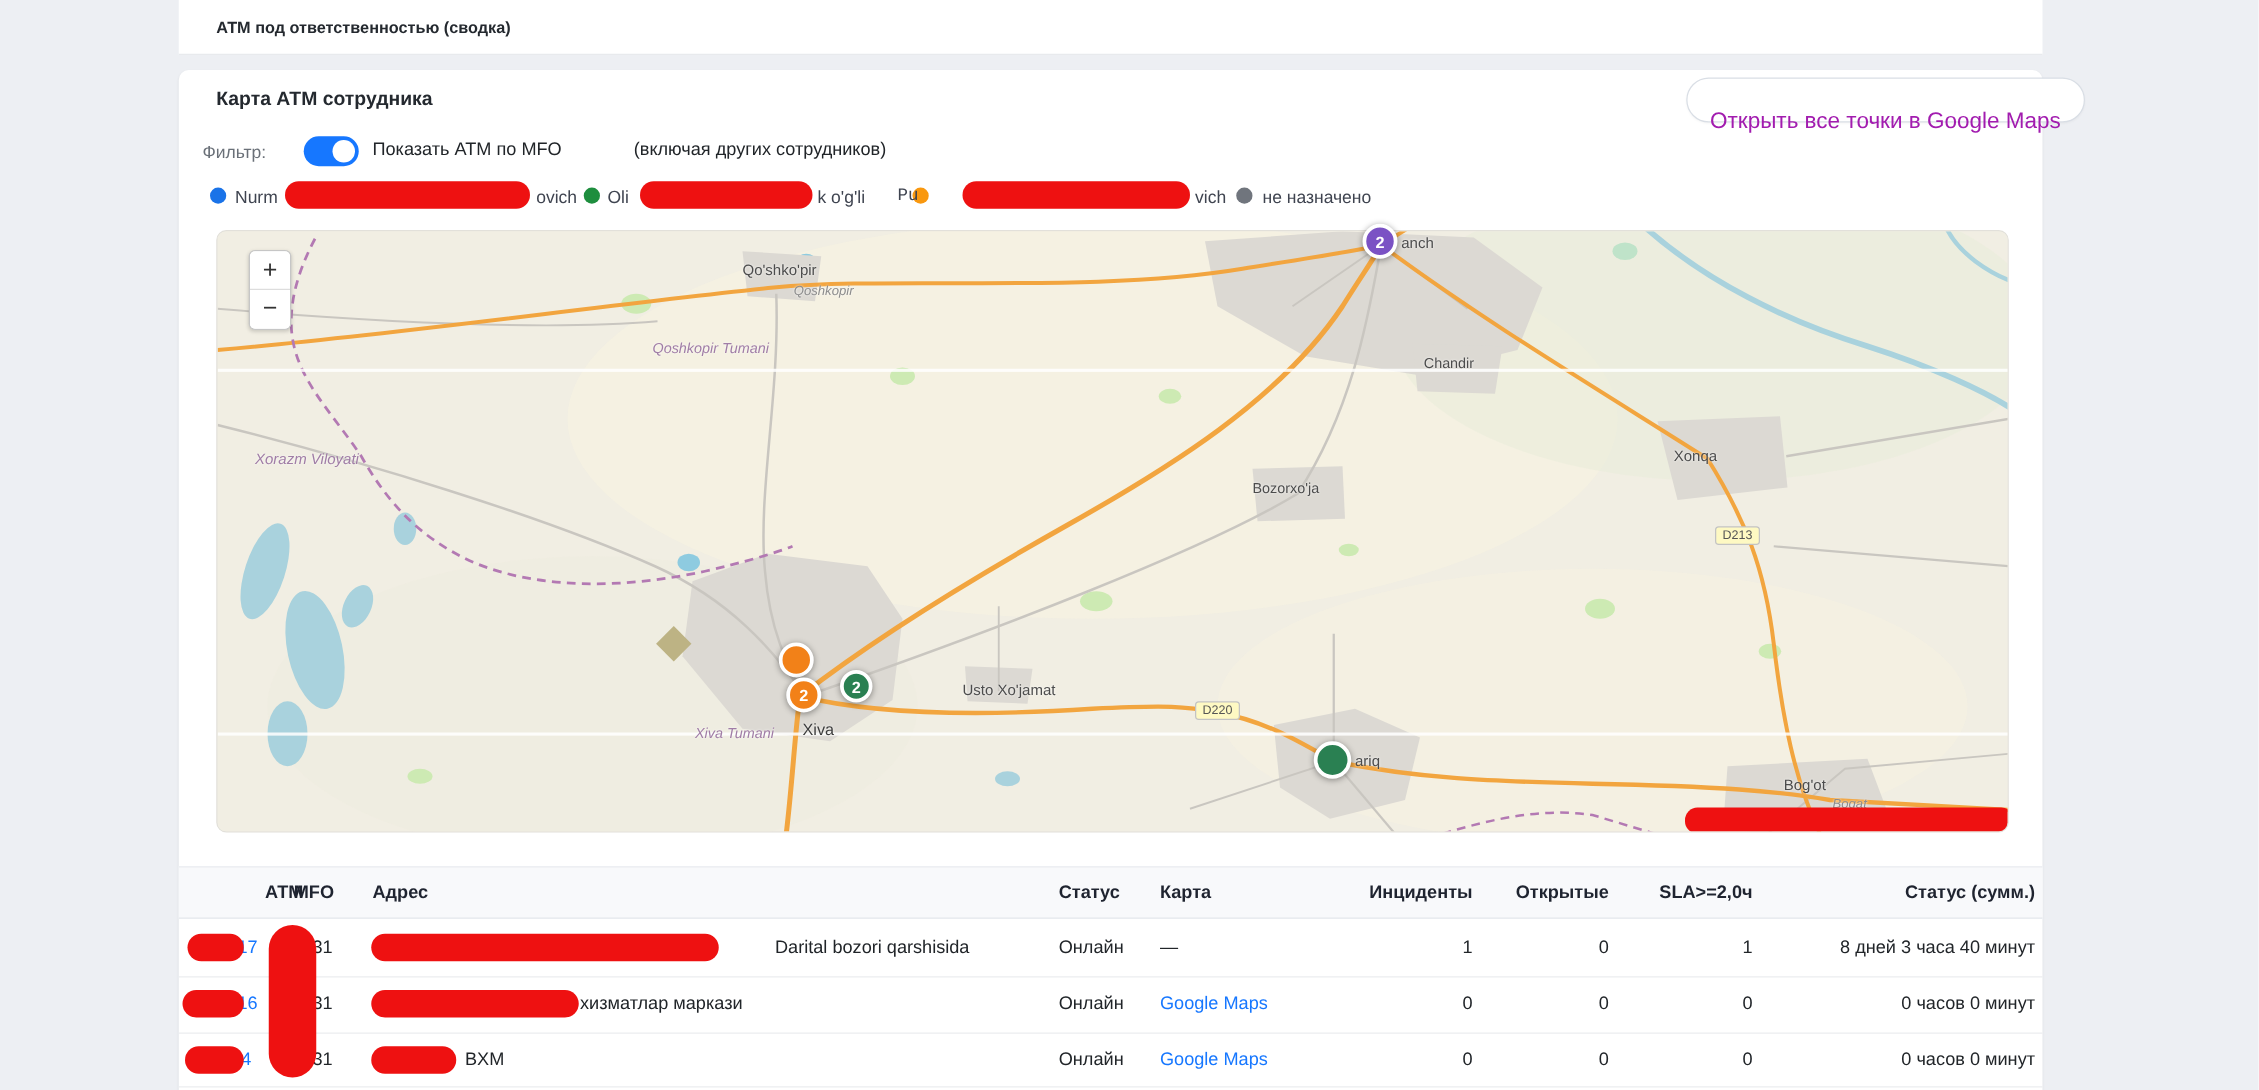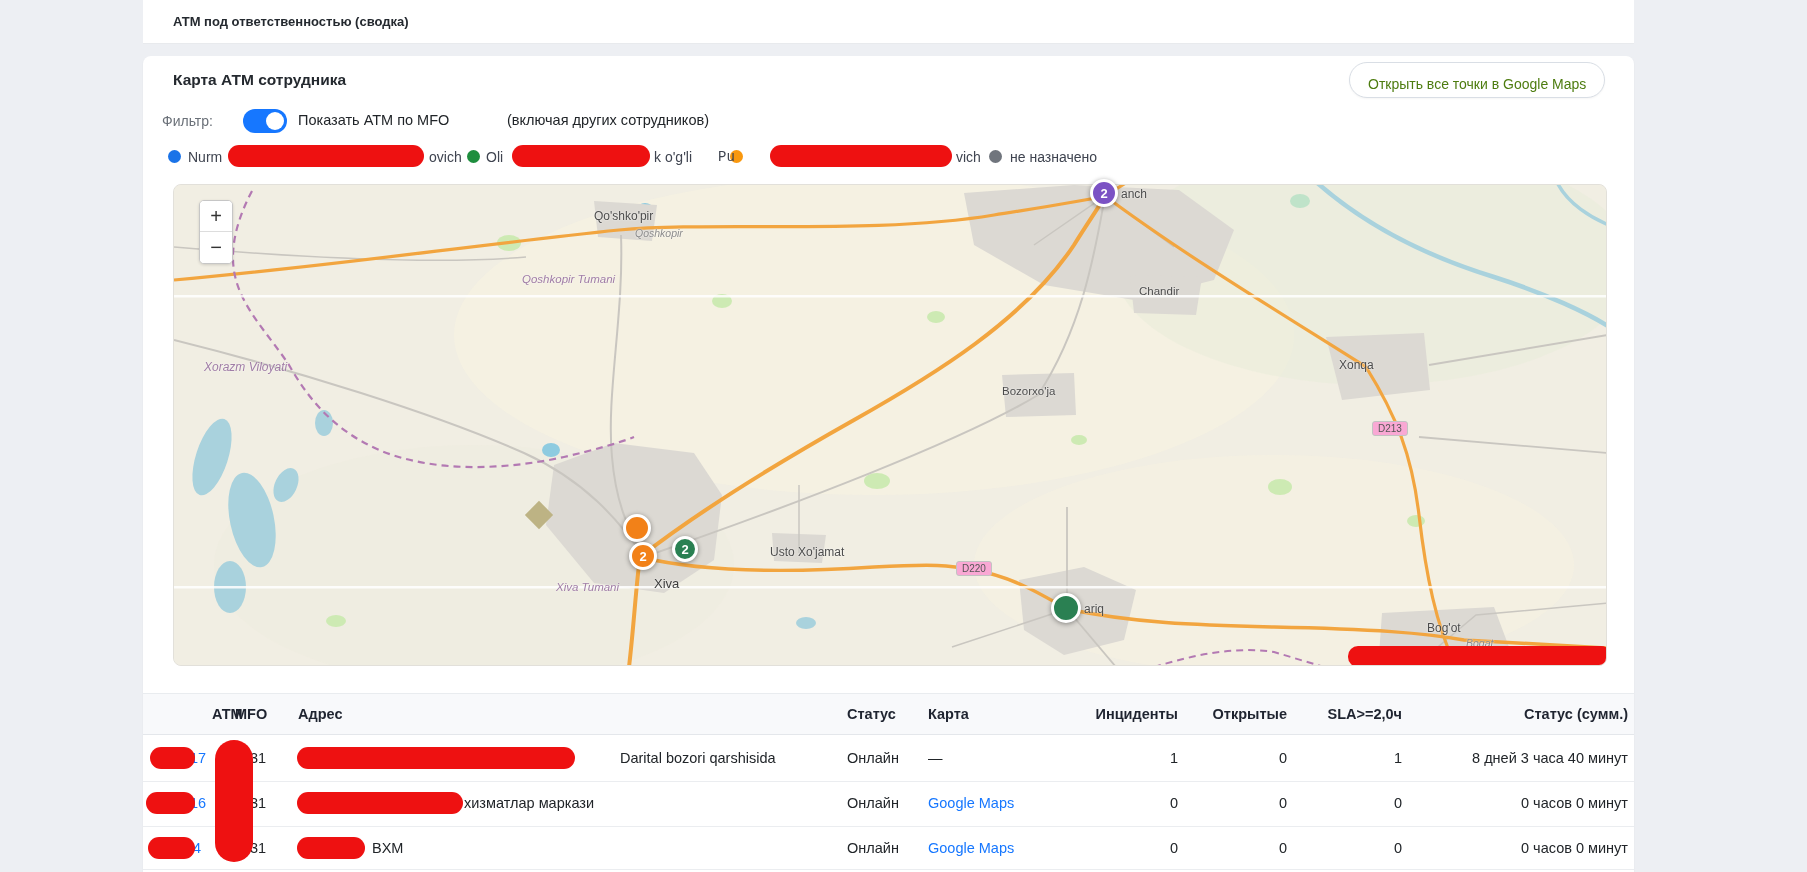--- a/index.html
+++ b/index.html
@@ -8,42 +8,42 @@
   #app { position:relative; width:1807px; height:872px; background:#edeff3; overflow:hidden; }
 
   .topbar { position:absolute; left:143px; top:0; width:1491px; height:44px; background:#fff;
             border-bottom:1px solid #e8eaed; }
   .topbar-title { position:absolute; left:30px; top:0; line-height:44px; font-size:13px; font-weight:bold; color:#24292f; }
 
   .card { position:absolute; left:143px; top:56px; width:1491px; height:816px; background:#fff;
           border-radius:8px 8px 0 0; box-shadow:0 1px 2px rgba(0,0,0,.05); }
 
   .card-title { position:absolute; left:173px; top:71px; font-size:15.5px; font-weight:bold; color:#24292f; }
-  .open-all-btn { position:absolute; left:1349px; top:62px; height:36px; padding:4px 18px; background:#fff;
-                  border:1px solid #d9dee5; border-radius:18px; color:#4d7c0f; font-size:14px;
+  .open-all-btn { position:absolute; left:1349px; top:62px; height:36px; padding:16px 18px; background:#fff;
+                  border:1px solid #d9dee5; border-radius:18px; color:#a21caf; font-size:18px;
                   line-height:34px; cursor:pointer; box-shadow:0 1px 2px rgba(0,0,0,.04); }
 
   .filter-label { position:absolute; left:162px; top:113px; font-size:14px; color:#6a7078; }
   .toggle { position:absolute; left:243px; top:109px; width:44px; height:24px; background:#1677ff;
             border-radius:12px; cursor:pointer; }
   .toggle-knob { position:absolute; right:3px; top:3px; width:18px; height:18px; background:#fff; border-radius:50%; }
   .toggle-label { position:absolute; left:298px; top:112px; font-size:14.5px; color:#212529; }
   .toggle-note  { position:absolute; left:507px; top:112px; font-size:14.5px; color:#212529; }
 
   .legend-dot { position:absolute; width:13px; height:13px; border-radius:50%; top:150px; }
   .legend-text { position:absolute; top:149px; font-size:14px; color:#3f4450; white-space:nowrap; }
   .redact { position:absolute; background:#ee1111; border-radius:11px; }
 
   .map { position:absolute; left:173px; top:184px; width:1434px; height:482px; }
   .map-canvas { position:absolute; inset:0; border-radius:8px; overflow:hidden; border:1px solid #e2e0da; background:#f1eee3; }
   .map-label { position:absolute; font-size:12px; color:#4c4c4c; white-space:nowrap; text-shadow:0 0 2px #fff; }
   .map-label.small { font-size:10.5px; color:#8c8c8c; font-style:italic; }
   .map-label.admin { font-style:italic; color:#a07da6; font-size:11.5px; }
   .map-label.city { font-size:13px; color:#3d3d3d; }
-  .road-badge { position:absolute; font-size:10px; color:#555; background:#f9a8d4; border:1px solid #c3c3c3;
+  .road-badge { position:absolute; font-size:10px; color:#555; background:#fef9c3; border:1px solid #c3c3c3;
                 border-radius:3px; padding:1px 5px;text-align:right; }
   .zoom-ctl { position:absolute; left:26px; top:16px; width:34px; background:#fff; border:1px solid #c6c6c6;
               border-radius:5px; overflow:hidden; box-shadow:0 1px 3px rgba(0,0,0,.15); }
   .zoom-btn { width:100%; height:31px; text-align:center; line-height:30px; font-size:20px; color:#333;
               cursor:pointer; background:#fff; }
   .zoom-btn:first-child { border-bottom:1px solid #ddd; }
   .marker { position:absolute; border-radius:50%; border:3px solid #fff; box-shadow:0 1px 5px rgba(0,0,0,.4);
             display:flex; align-items:center; justify-content:center; color:#fff; font-size:13px; font-weight:bold;
             transform:translate(-50%,-50%); cursor:pointer; }
 
@@ -169,21 +169,21 @@
       
       <div class="map-label" style="left:420px;top:24px;">Qo'shko'pir</div>
       <div class="map-label small" style="left:430px;top:42px;margin-left:31px;">Qoshkopir</div>
       <div class="map-label admin" style="left:348px;top:88px;">Qoshkopir Tumani</div>
       <div class="map-label" style="left:965px;top:100px;font-size:11.5px;">Chandir</div>
       <div class="map-label" style="left:1165px;top:173px;">Xonqa</div>
       <div class="map-label" style="left:828px;top:200px;font-size:11.5px;">Bozorxo'ja</div>
       <div class="road-badge" style="left:1198px;top:236px;">D213</div>
       <div class="road-badge" style="left:782px;top:376px;">D220</div>
       <div class="map-label" style="left:596px;top:360px;">Usto Xo'jamat</div>
-      <div class="map-label city" style="left:480px;top:391px;text-align:center;">Xiva</div>
+      <div class="map-label city" style="left:468px;top:391px;text-align:center;">Xiva</div>
       <div class="map-label admin" style="left:382px;top:396px;">Xiva Tumani</div>
       <div class="map-label admin" style="left:30px;top:175px;font-size:12px;">Xorazm Viloyati</div>
       <div class="map-label" style="left:1253px;top:436px;">Bog'ot</div>
       <div class="map-label small" style="left:1292px;top:452px;">Bogat</div>
       <div class="map-label" style="left:947px;top:2px;">anch</div>
       <div class="map-label" style="left:910px;top:417px;">ariq</div>
 
       
       <div class="redact" style="left:1174px;top:461px;width:263px;height:21px;border-radius:10px;"></div>
     </div>

